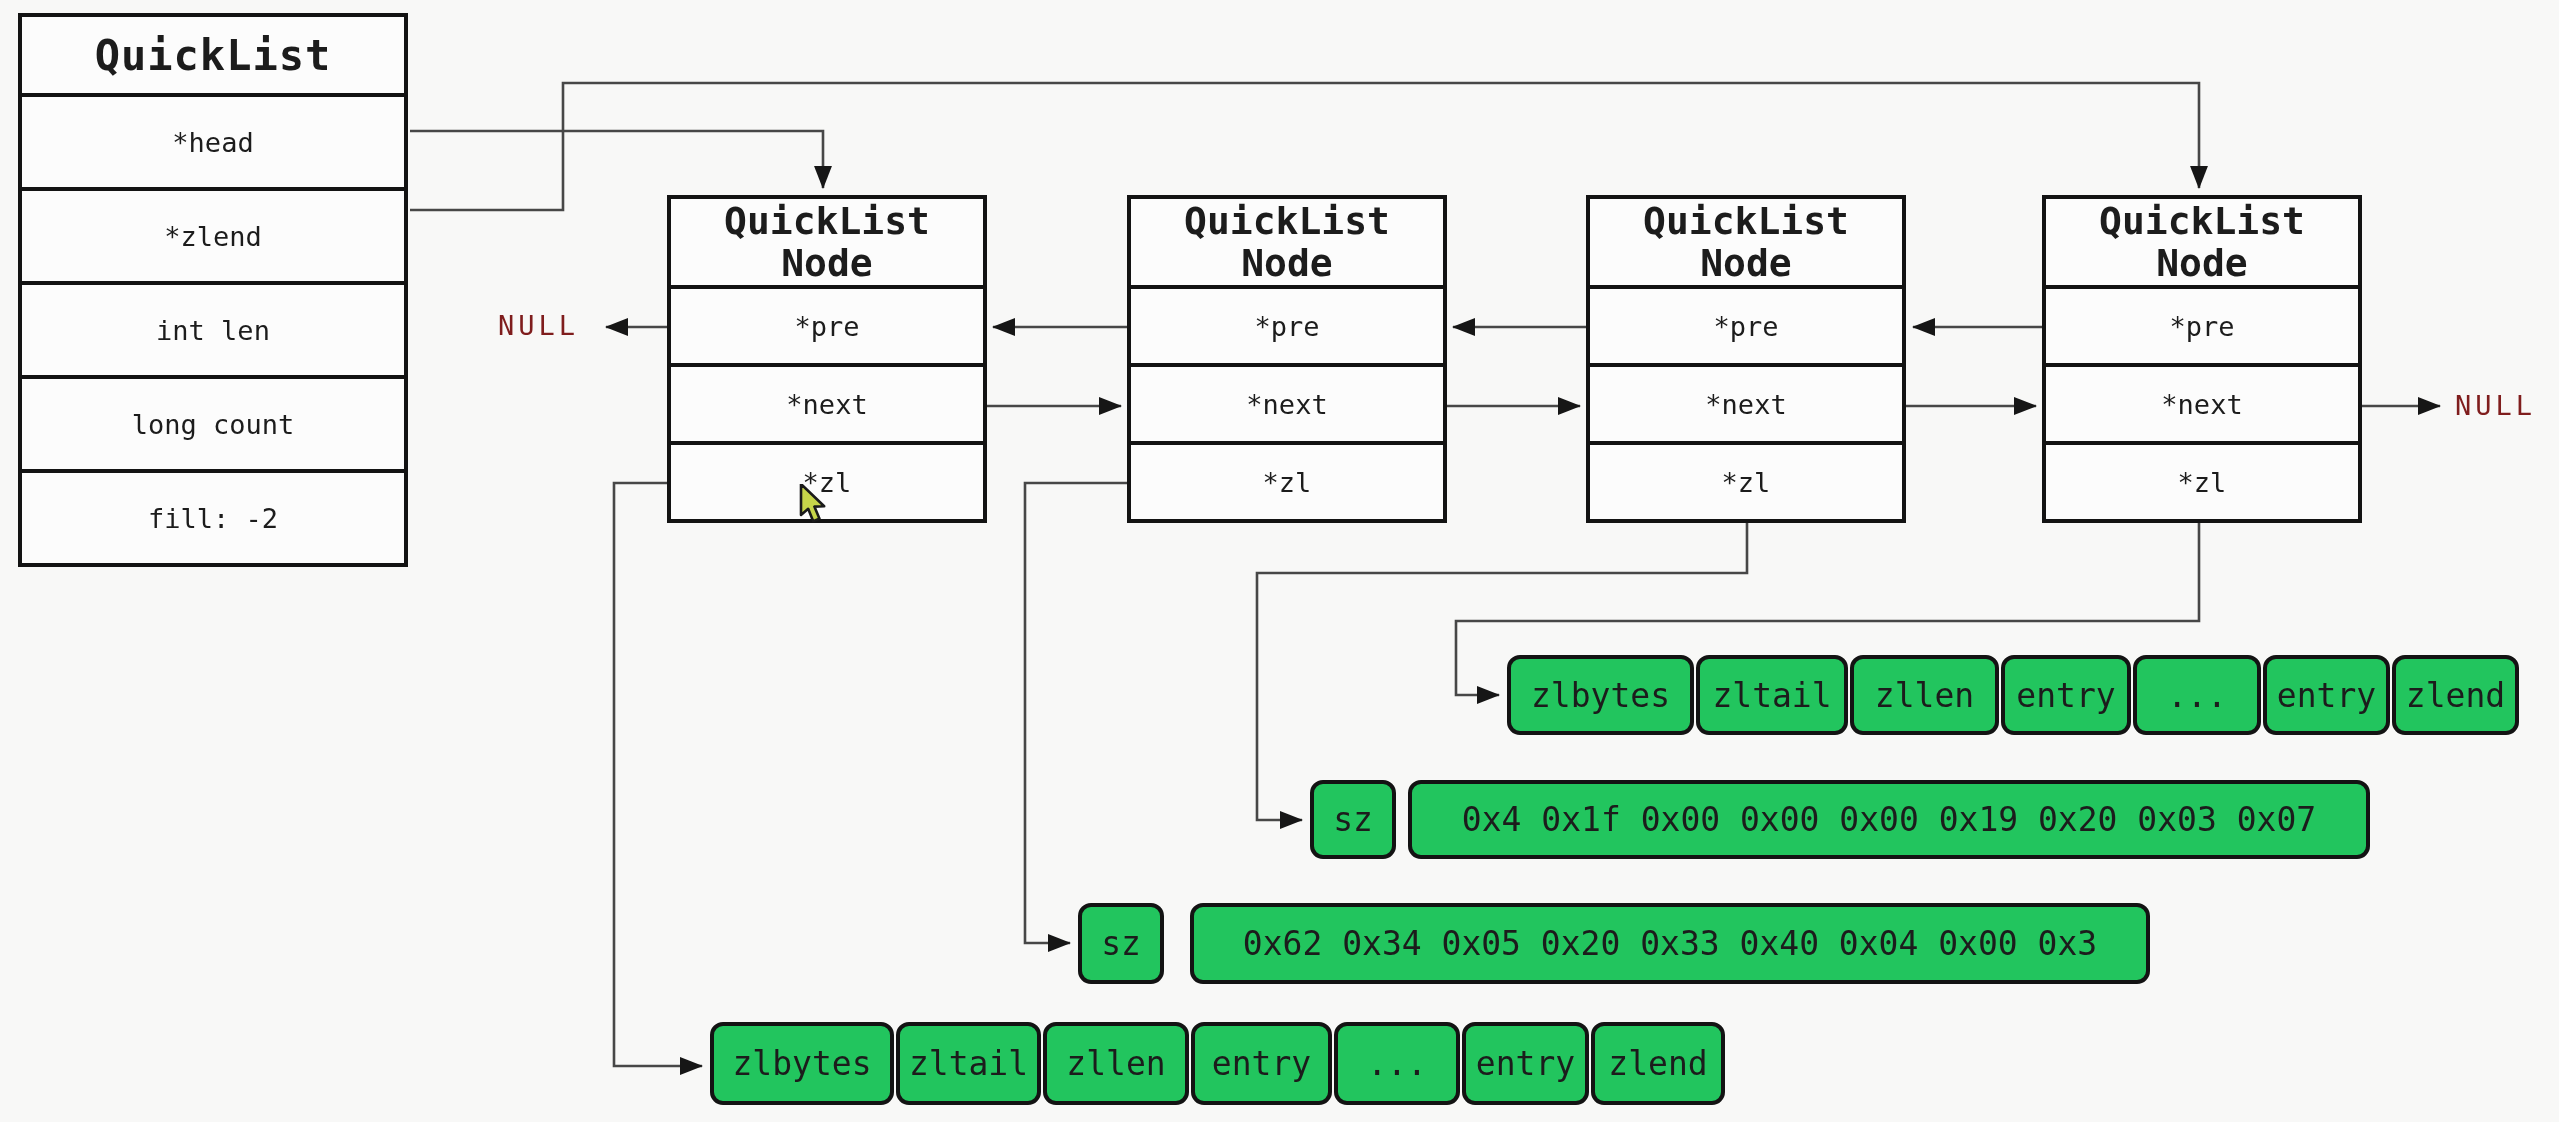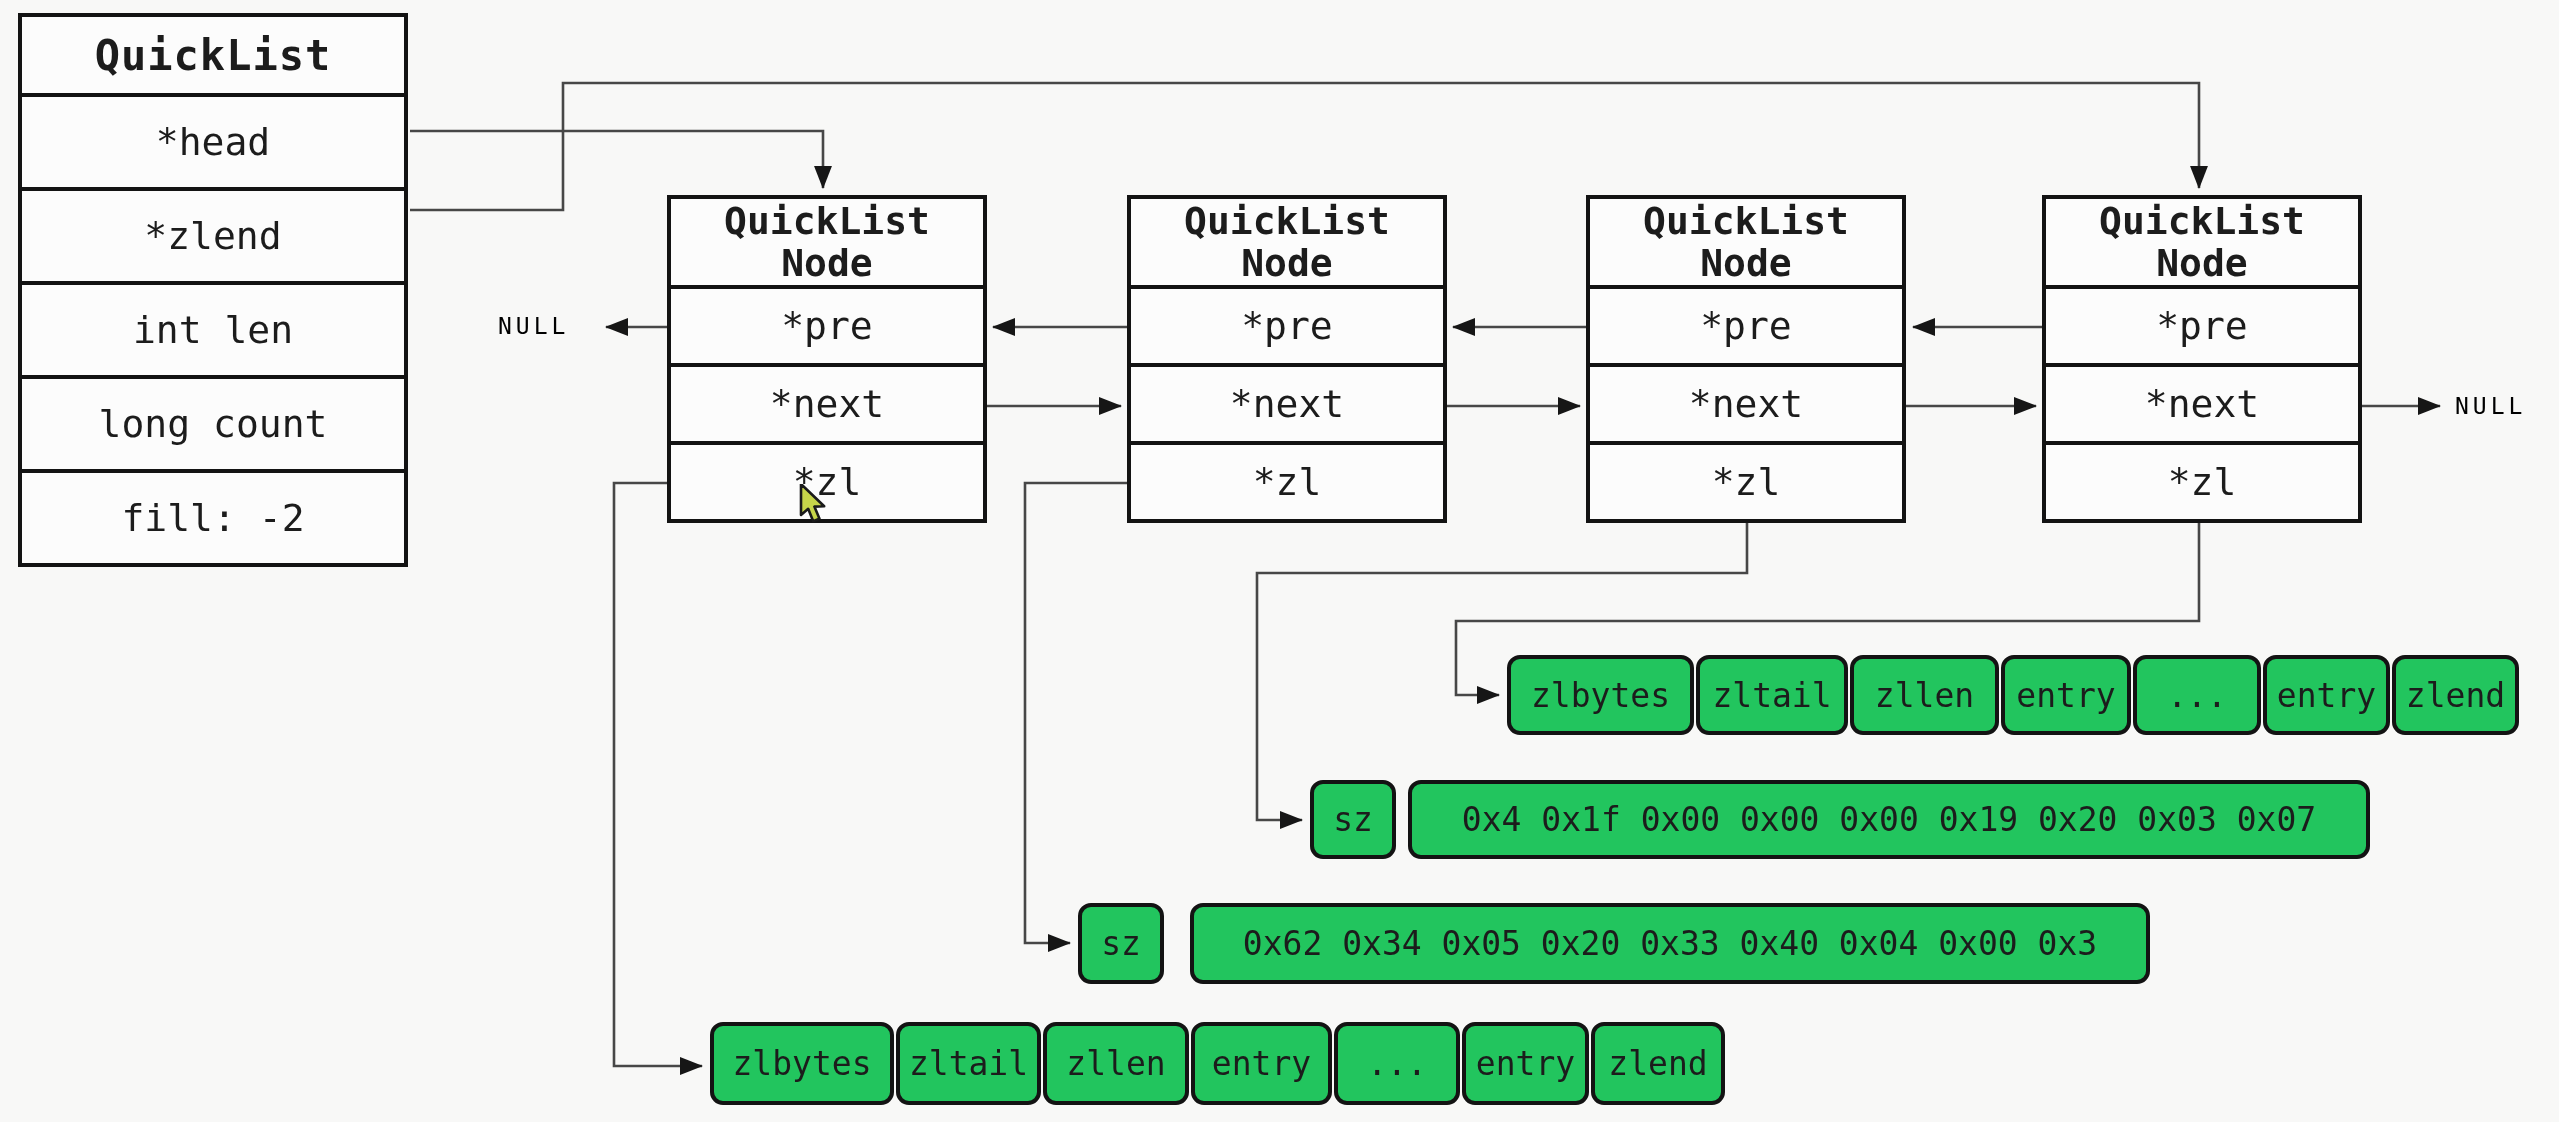--- a/index.html
+++ b/index.html
@@ -19,21 +19,21 @@
     background:#fcfcfc;
     border:4px solid #131313;
     box-sizing:border-box;
     display:flex;flex-direction:column;
     color:#1c1c1c;
   }
   .row{
     border-top:4px solid #131313;
     flex:1;
     display:flex;align-items:center;justify-content:center;
-    font-size:38px;
+    font-size:27px;
     white-space:pre;
   }
   .ql-title{
     flex:none;height:76px;
     display:flex;align-items:center;justify-content:center;
     font-size:42px;font-weight:bold;letter-spacing:1px;
   }
   .node-title{
     flex:none;height:86px;
     display:flex;flex-direction:column;align-items:center;justify-content:center;
@@ -46,21 +46,21 @@
   
   .node{width:320px;top:195px;height:328px;}
   .node-1{left:667px;}
   .node-2{left:1127px;}
   .node-3{left:1586px;}
   .node-4{left:2042px;}
 
   
   .null-label{
     position:absolute;
-    font-size:23px;color:#000000;letter-spacing:4px;
+    font-size:27px;color:#7f1d1d;letter-spacing:4px;
     transform:translateY(-54%);
     white-space:pre;
   }
   .null-left{left:498px;top:327px;}
   .null-right{left:2455px;top:407px;}
 
   
   .strip{position:absolute;display:flex;gap:2px;}
   .cell{
     border:4px solid #131313;border-radius:13px;

